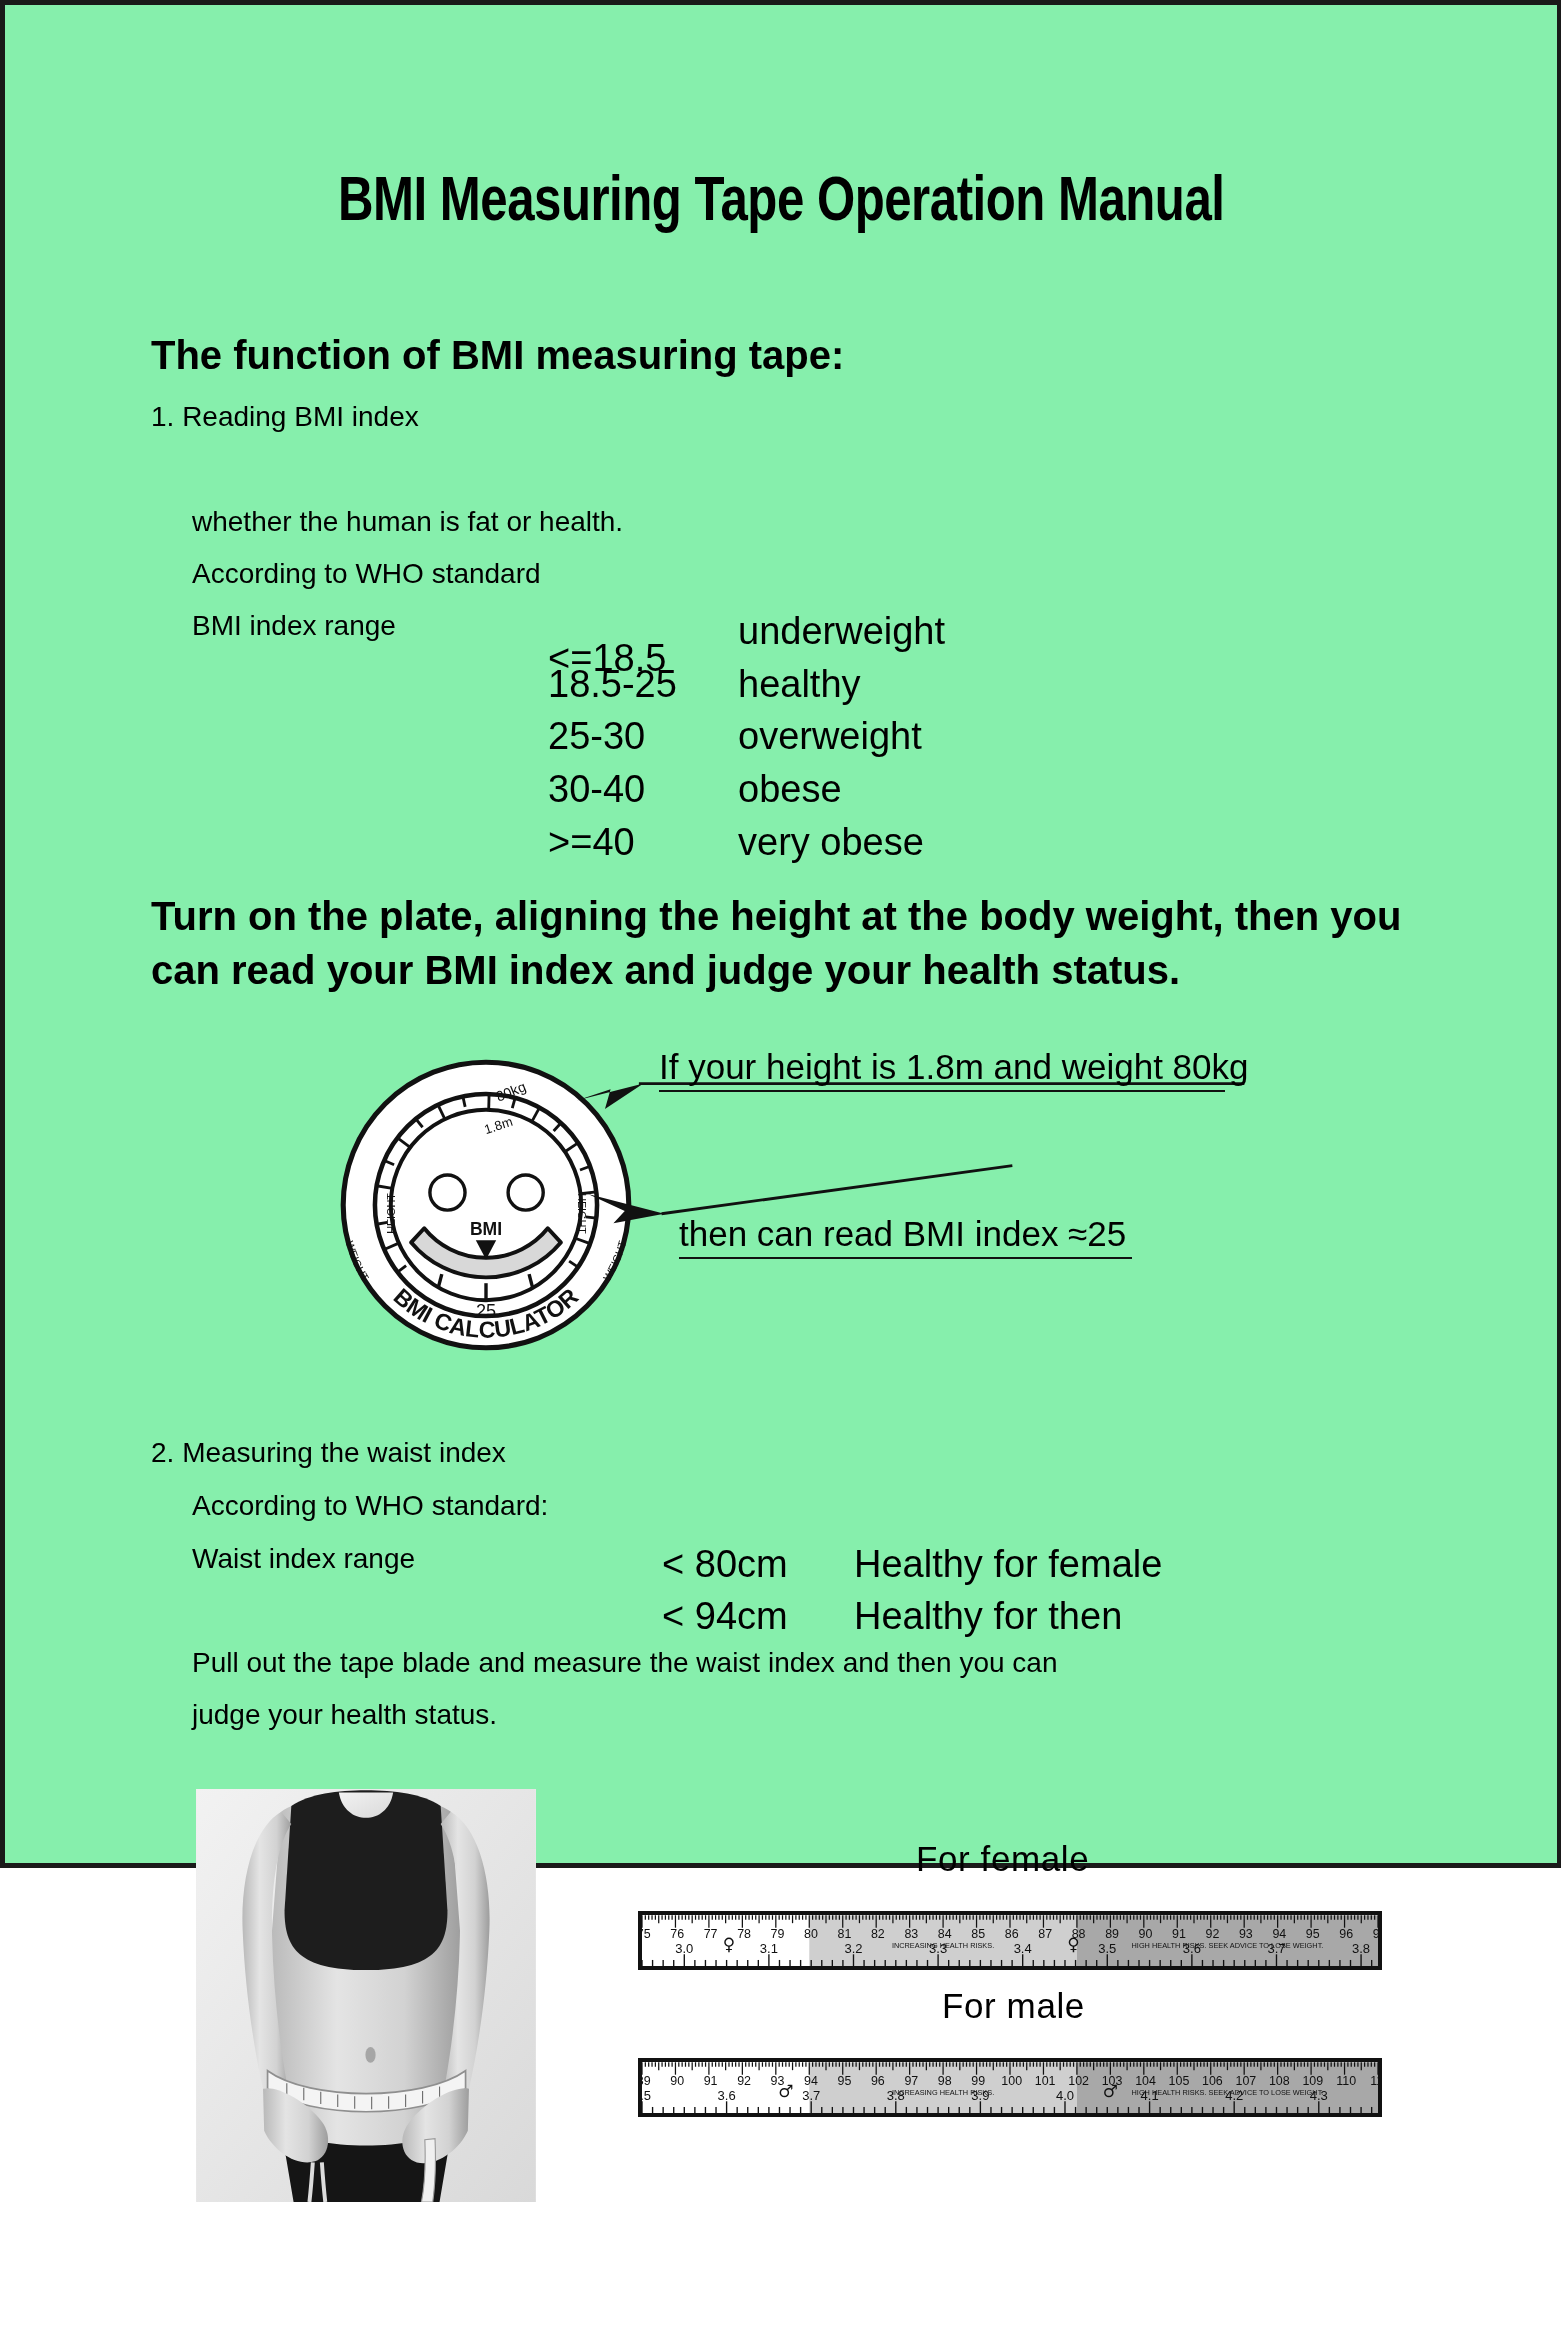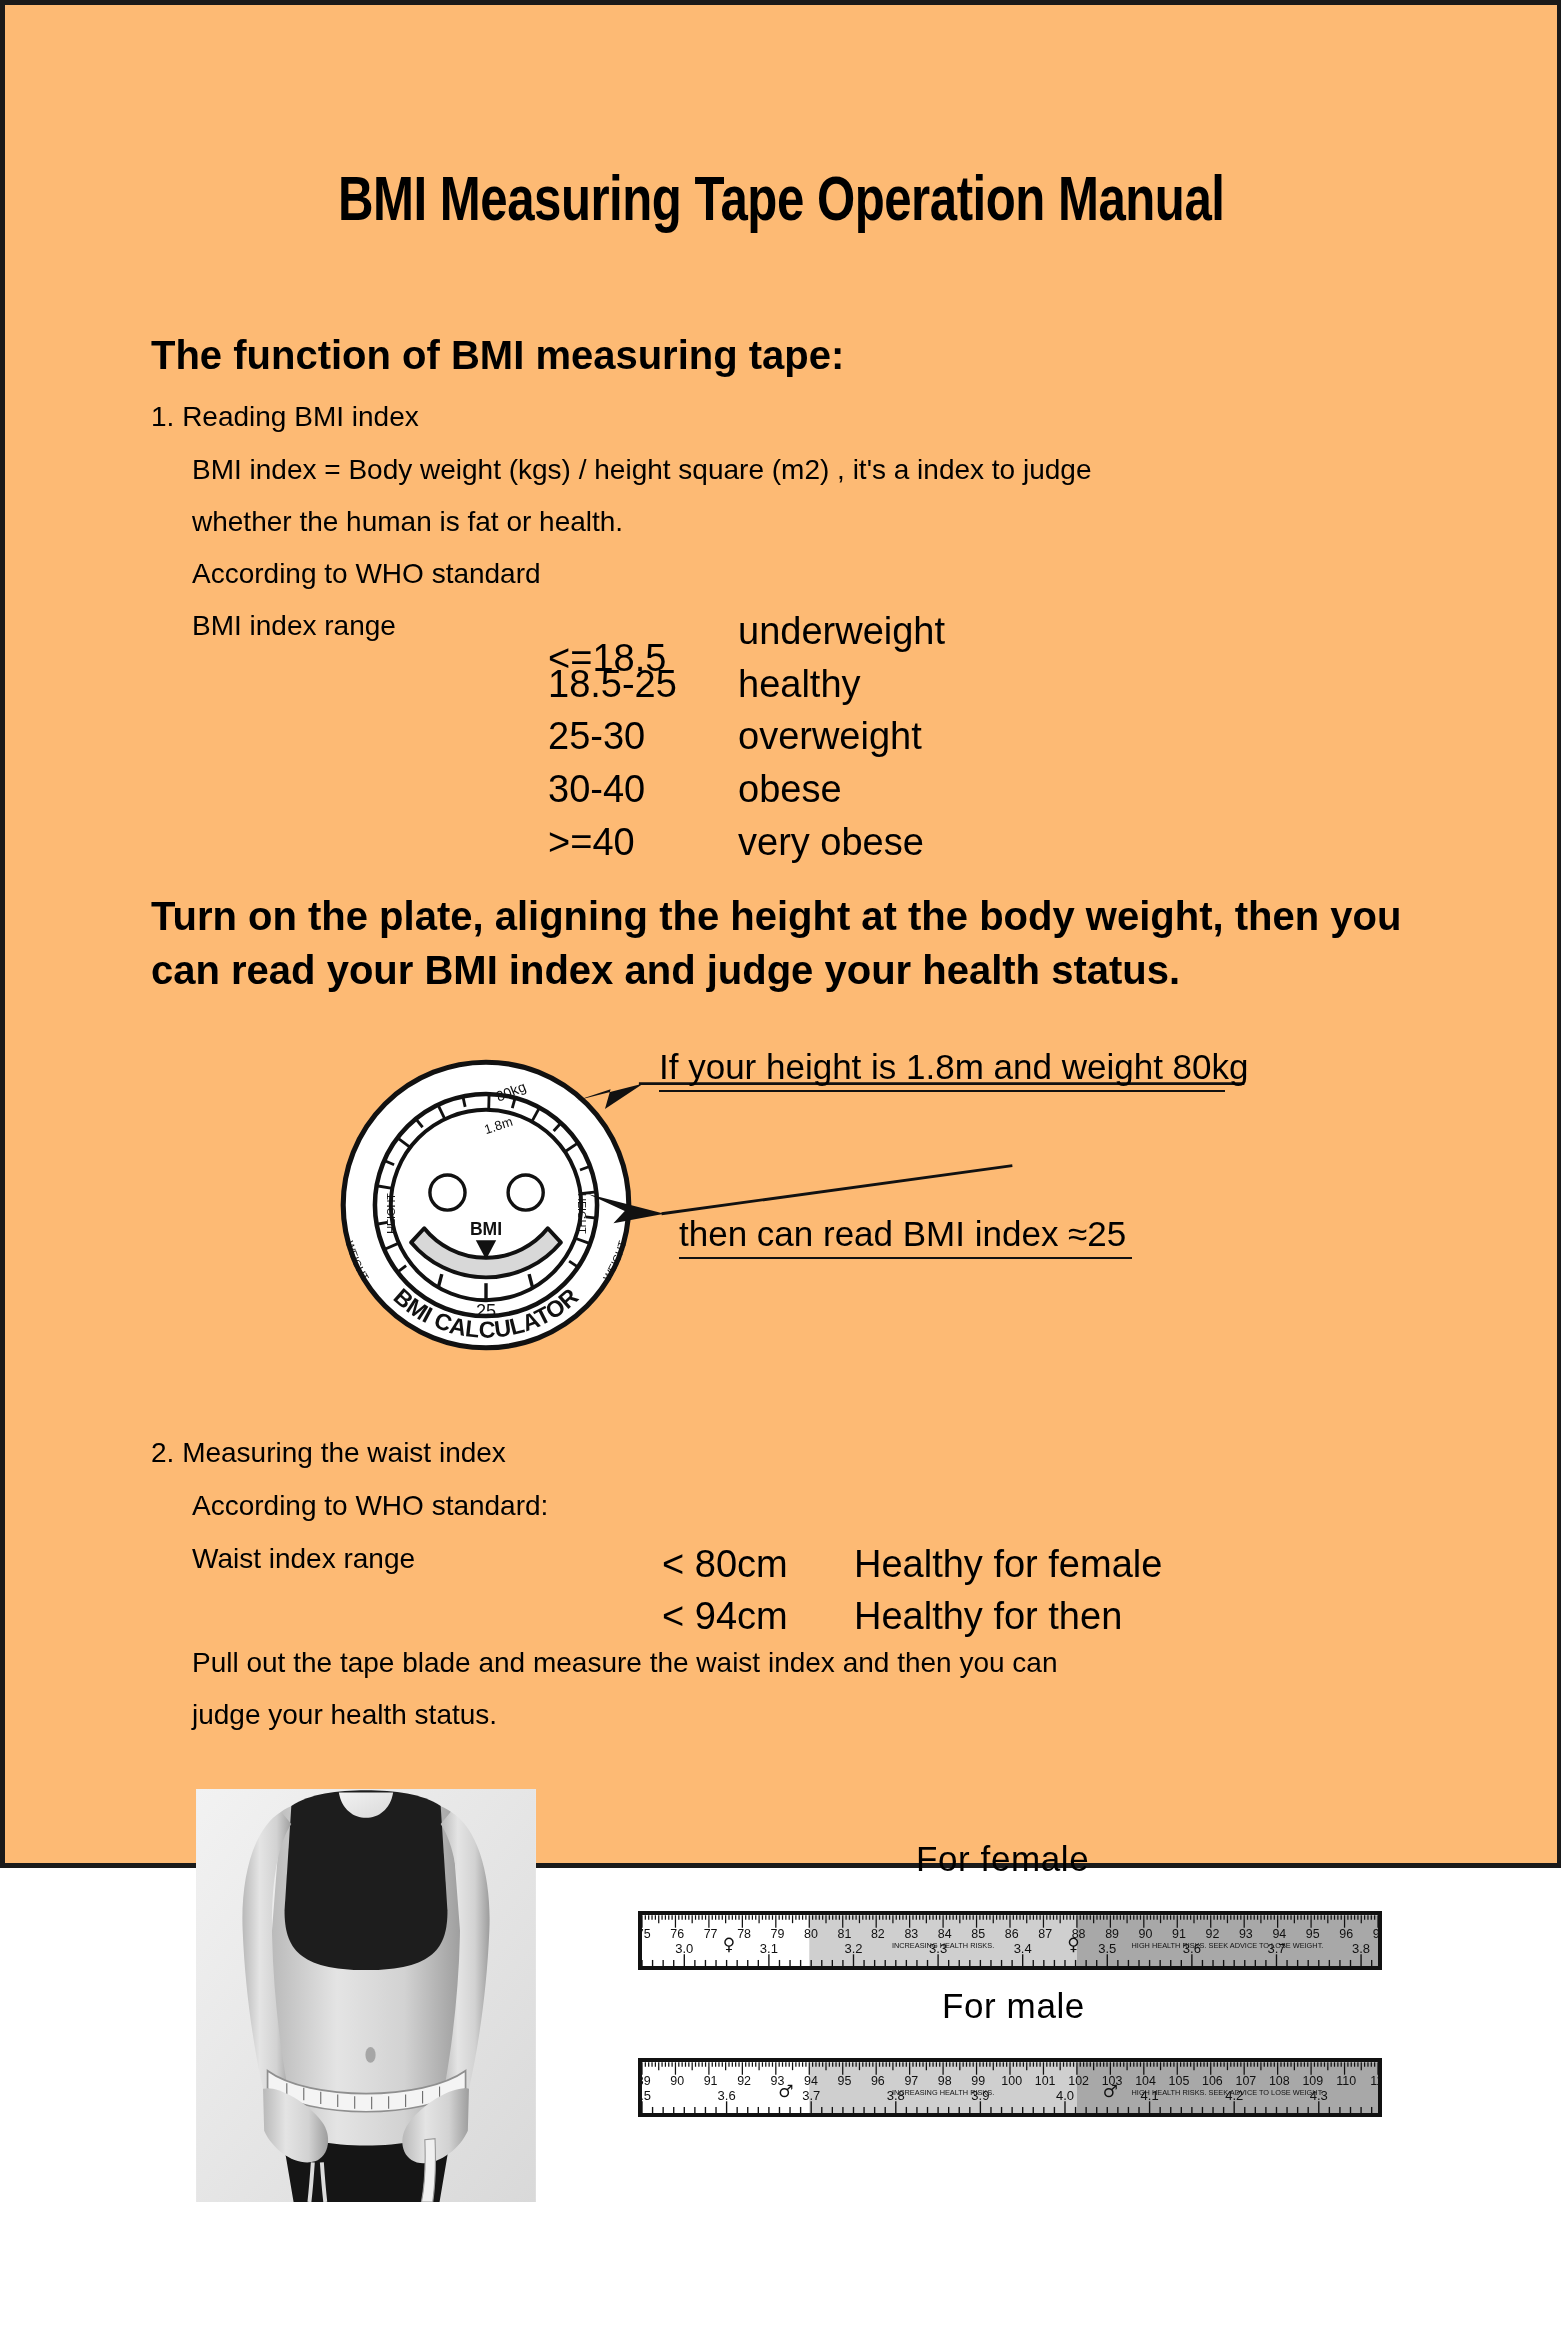--- a/index.html
+++ b/index.html
@@ -1,17 +1,17 @@
 <!DOCTYPE html>
 <html style="font-size:9px"><head>
 <meta charset="utf-8">
 <style>
   html,body{margin:0;padding:0;background:#ffffff;}
   body{width:1562px;height:2342px;position:relative;font-family:"Liberation Sans",sans-serif;color:#000;}
-  .page{position:absolute;left:0;top:0;width:1562px;height:1868px;box-sizing:border-box;border:5.1px solid #1a1a1a;background:#fdba74;}
+  .page{position:absolute;left:0;top:0;width:1562px;height:1868px;box-sizing:border-box;border:5.1px solid #1a1a1a;background:#86efac;}
 
   
   .cond{font-family:"Liberation Sans Narrow","Liberation Sans",sans-serif;transform:scaleX(.70);transform-origin:left center;white-space:nowrap;}
   .title{position:absolute;left:0;right:0;top:157px;text-align:center;}
   .title span{display:inline-block;font-size:63px;font-weight:bold;letter-spacing:-0.6px;transform:scaleX(.78);transform-origin:center center;white-space:nowrap;}
 
   .hd{position:absolute;font-size:40px;font-weight:bold;}
   .bd{position:absolute;font-size:28px;font-weight:normal;}
   .bdb{position:absolute;font-size:40px;font-weight:bold;}
 
@@ -42,23 +42,20 @@
   </div>
 
   <div class="hd" style="left:146px;top:328px;">
     <span class="cond">The function of BMI measuring tape:</span>
   </div>
 
   <div class="bd" style="left:146px;top:396px;">
     <span class="cond">1. Reading BMI index</span>
   </div>
 
-  <div class="bd" style="left:187px;top:449px;">
-    <span class="cond">BMI index = Body weight (kgs) / height square (m2) , it's a index to judge</span>
-  </div>
   <div class="bd" style="left:187px;top:501px;">
     <span class="cond">whether the human is fat or health.</span>
   </div>
   <div class="bd" style="left:187px;top:553px;">
     <span class="cond">According to WHO standard</span>
   </div>
   <div class="bd" style="left:187px;top:605px;">
     <span class="cond">BMI index range</span>
   </div>
 

